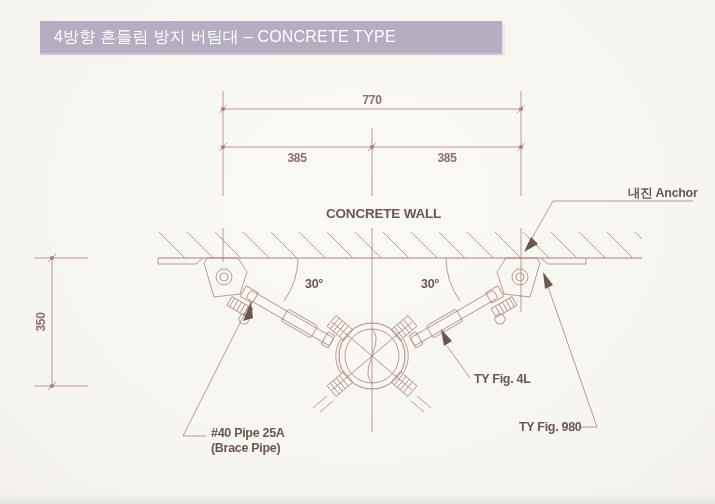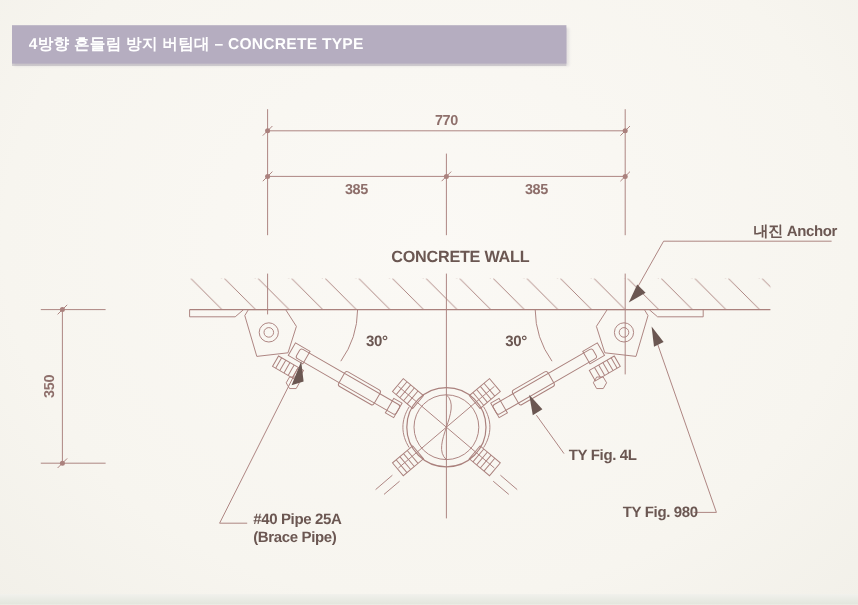--- a/index.html
+++ b/index.html
@@ -4,25 +4,25 @@
 <style>
   html,body{margin:0;padding:0;}
   body{
     width:715px;height:504px;overflow:hidden;position:relative;
     background:var(--bg,#f9f7f2);
     font-family:"Liberation Sans",sans-serif;
   }
   .page{position:absolute;inset:0;
     background:radial-gradient(ellipse at 50% 40%, #fbf9f5 0%, #f7f5ef 70%, #f2f0e9 100%);}
   .titlebar{
-    position:absolute;left:10px;top:21px;width:462px;height:32px;
+    position:absolute;left:40px;top:21px;width:462px;height:32px;
     background:var(--header_bg,#b5adc0);
     box-shadow:0 2px 0 rgba(136,128,150,.30), 2px 2px 2px rgba(136,128,150,.18);
     color:var(--header_text,#ffffff);
-    font-size:13px;font-weight:bold;line-height:32px;
+    font-size:16px;font-weight:normal;line-height:32px;
     padding-left:14px;box-sizing:border-box;
     letter-spacing:0.2px;white-space:nowrap;
   }
   .footerbar{
     position:absolute;left:0;bottom:0;width:715px;height:9px;
     background:linear-gradient(to bottom,#f1f1ec, var(--footer,#e2e5dc));
   }
   svg{position:absolute;left:0;top:0;}
   .ln{stroke:var(--line,#aa817d);fill:none;stroke-width:1;}
   .thin{stroke-width:.8;}

